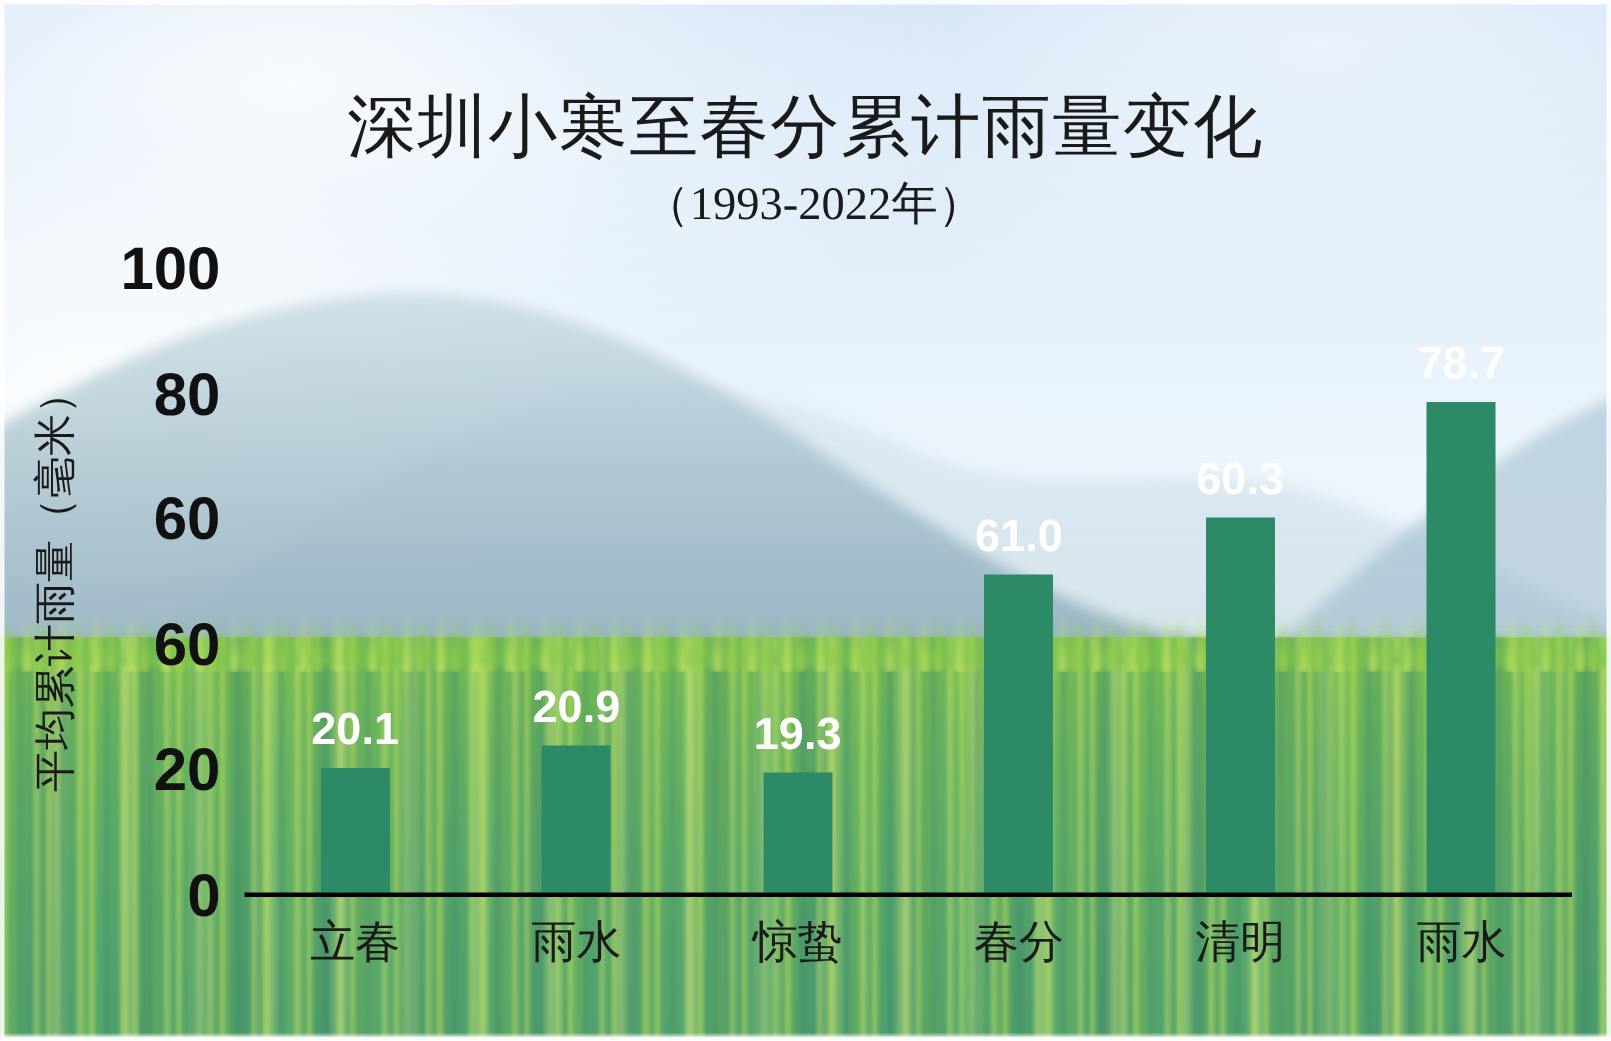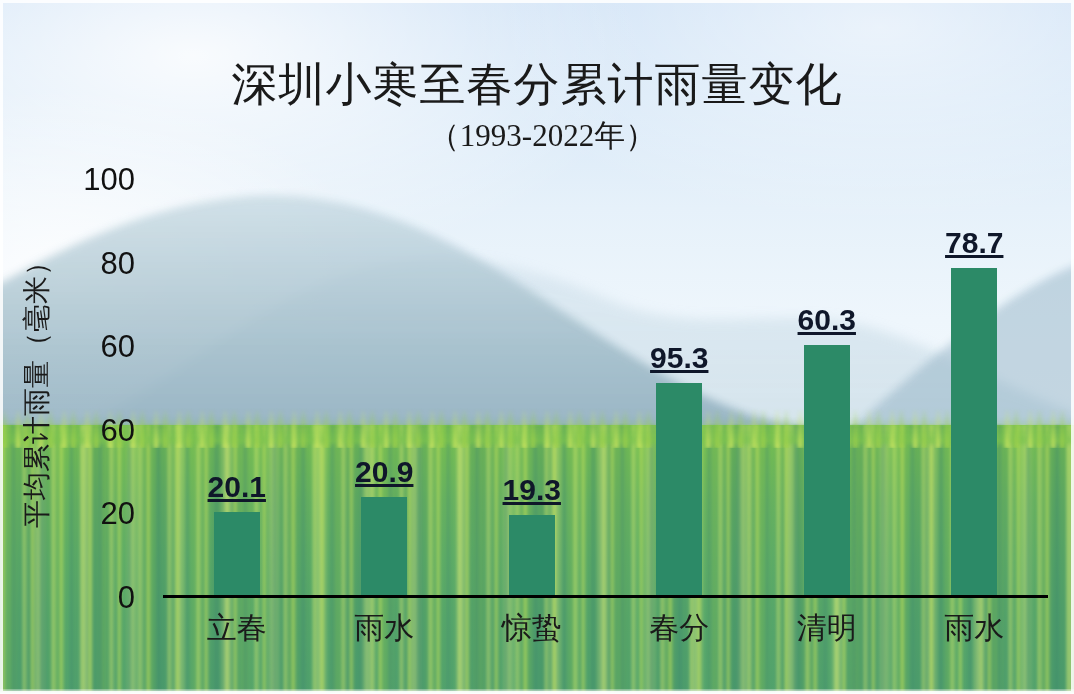--- a/index.html
+++ b/index.html
@@ -181,24 +181,24 @@
     position: absolute;
     left: 0;
     bottom: 0;
     width: 100%;
     height: 3px;
     background: #000000;
   }
   .ytick {
     position: absolute;
     right: 100%;
-    margin-right: 28px;
+    margin-right: 16px;
     transform: translateY(-50%);
-    font-size: 31px;
-    font-weight: 400;
+    font-size: 40px;
+    font-weight: 700;
     color: #111111;
     white-space: nowrap;
     font-family: "Liberation Sans", sans-serif;
   }
 
   .bars {
     position: absolute;
     left: 0; right: 0; bottom: 3px;
     top: 0;
     display: flex;
@@ -216,23 +216,22 @@
     background: #2c8a67;
   }
   .bar-value {
     position: absolute;
     left: 50%;
     transform: translateX(-50%);
     bottom: 100%;
     margin-bottom: 8px;
     font-size: 30px;
     font-weight: bold;
-    color: #0f172a;
+    color: #ffffff;
     white-space: nowrap;
-    text-decoration: underline;
   }
   .xlabels {
     position: absolute;
     left: 163px;
     top: 608px;
     width: 885px;
     display: flex;
   }
   .xlabel {
     flex: 1 1 0;
@@ -315,21 +314,21 @@
           <span class="bar-value">20.9</span>
         </div>
       </div>
       <div class="bar-slot">
         <div class="bar" style="height: 19.3%; background: rgb(44, 138, 103);">
           <span class="bar-value">19.3</span>
         </div>
       </div>
       <div class="bar-slot">
         <div class="bar" style="height: 51%; background: rgb(44, 138, 103);">
-          <span class="bar-value">95.3</span>
+          <span class="bar-value">61.0</span>
         </div>
       </div>
       <div class="bar-slot">
         <div class="bar" style="height: 60.3%; background: rgb(44, 138, 103);">
           <span class="bar-value">60.3</span>
         </div>
       </div>
       <div class="bar-slot">
         <div class="bar" style="height: 78.7%; background: rgb(44, 138, 103);">
           <span class="bar-value">78.7</span>

